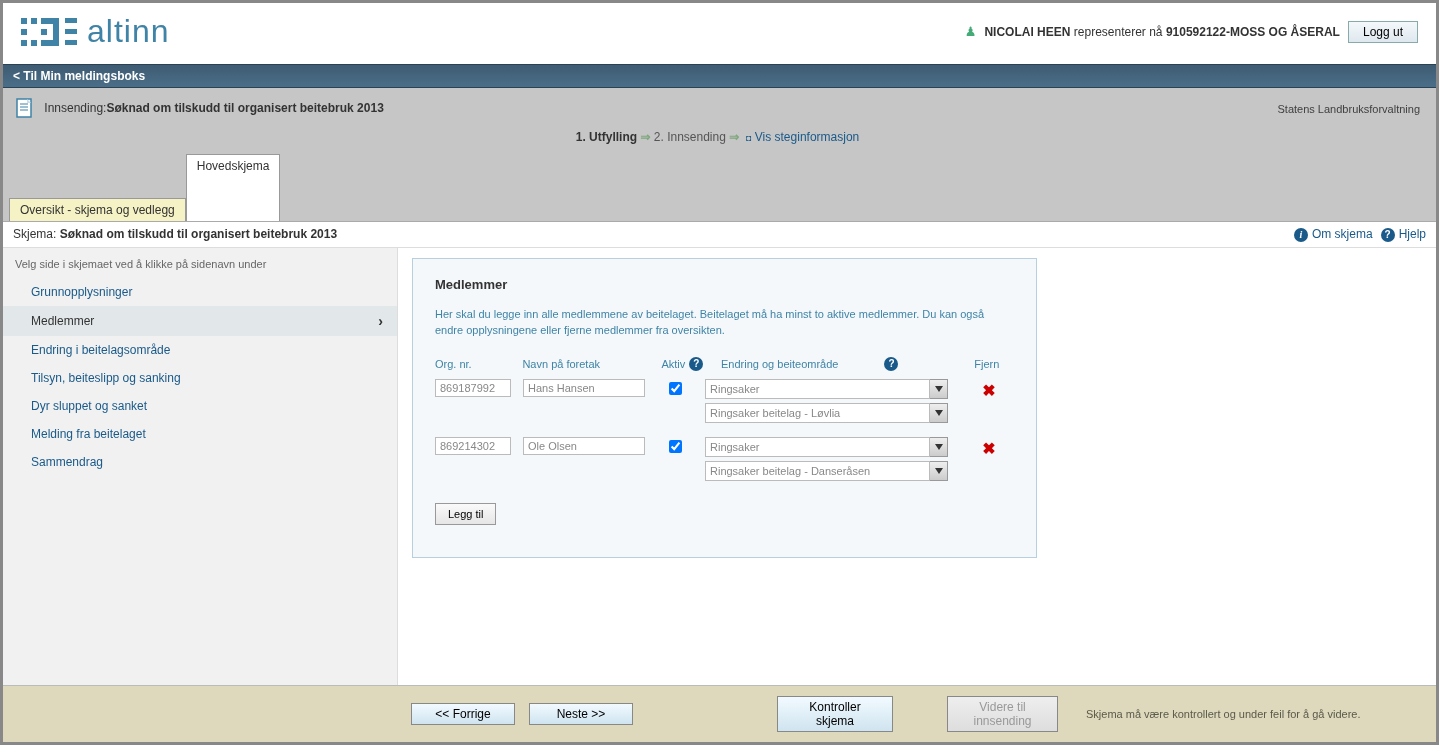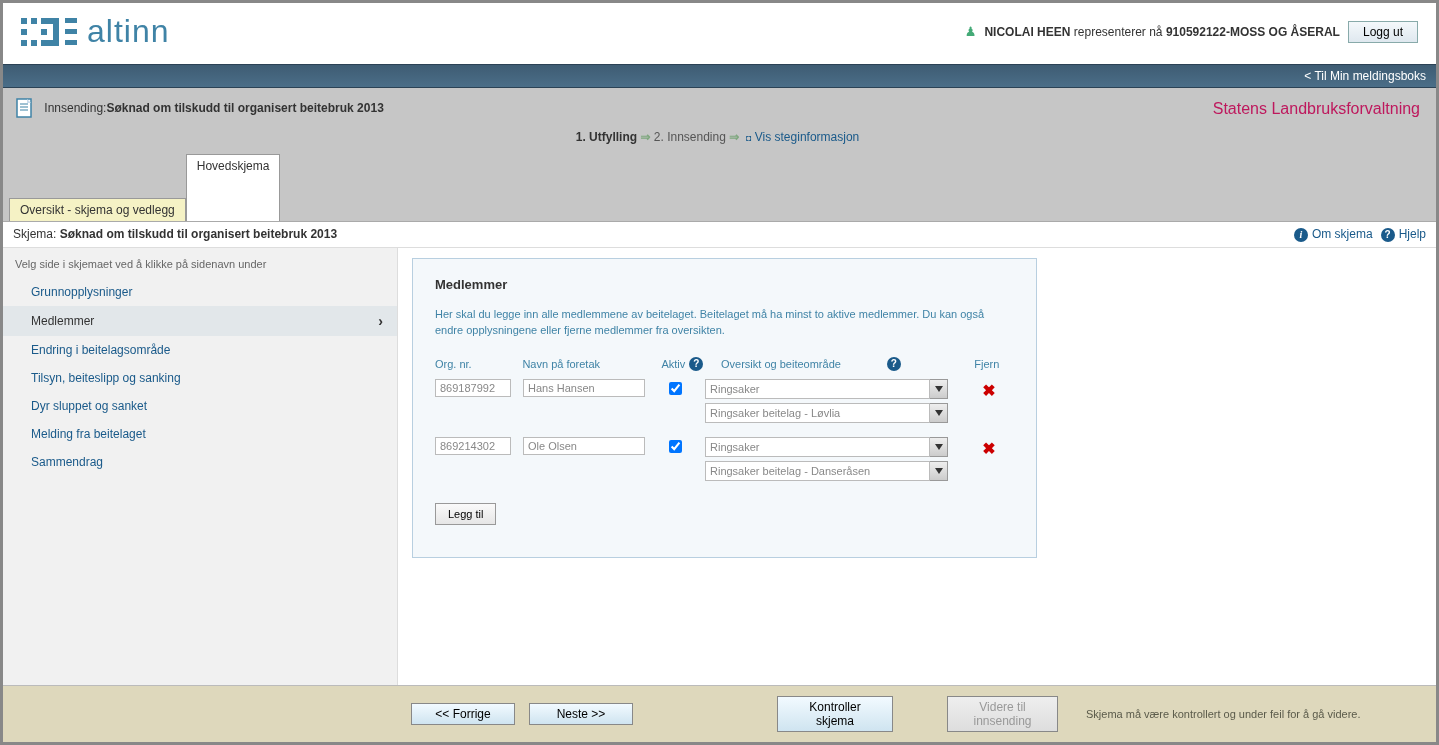--- a/index.html
+++ b/index.html
@@ -5,27 +5,27 @@
 * { box-sizing: border-box; margin: 0; padding: 0; }
 body { font-family: Verdana, Arial, sans-serif; font-size: 11px; color: #333; background: #fff; }
 .frame { border: 3px solid #888; width: 1439px; height: 745px; display: flex; flex-direction: column; overflow: hidden; }
 .topbar { display: flex; align-items: center; justify-content: space-between; padding: 10px 18px 14px 18px; background: #fff; }
 .logo { display: flex; align-items: center; gap: 10px; color: #3f83a6; font-size: 32px; font-weight: 400; letter-spacing: 1px; }
 .logo-glyph { width: 56px; height: 28px; }
 .user-area { display: flex; align-items: center; gap: 8px; font-size: 12px; color: #333; }
 .user-area b { font-weight: bold; }
 .user-icon { color: #4a7; font-size: 13px; }
 .btn-logout { background: linear-gradient(#f4f8fb,#dfe8ef); border: 1px solid #8aa; padding: 3px 14px; font-size: 12px; cursor: pointer; }
-.navbar { background: linear-gradient(#3e5c73,#4b6e88); color: #fff; padding: 4px 10px; font-size: 12px; font-weight: normal; border-top: 1px solid #2b4255; border-bottom: 1px solid #2b4255; text-align: right; }
+.navbar { background: linear-gradient(#3e5c73,#4b6e88); color: #fff; padding: 4px 10px; font-size: 12px; font-weight: bold; border-top: 1px solid #2b4255; border-bottom: 1px solid #2b4255; }
 .navbar a { color: #fff; text-decoration: none; }
 .subheader { background: #c6c6c6; padding: 6px 10px 0 6px; border-bottom: 1px solid #aaa; }
 .subheader-row1 { display: flex; justify-content: space-between; align-items: center; padding: 4px 6px; font-size: 12px; }
 .doc-icon { width: 20px; height: 22px; margin-right: 6px; vertical-align: middle; }
 .subheader-title b { font-weight: bold; }
-.agency { font-size: 16px; color: #be185d; }
+.agency { font-size: 11px; color: #404040; }
 .steps { text-align: center; padding: 6px 0 10px 0; font-size: 12px; color: #555; }
 .steps .active { font-weight: bold; color: #333; }
 .steps a { color: #1a5a8a; text-decoration: none; }
 .arrow { color: #7fa87f; font-weight: bold; }
 .tabs { display: flex; gap: 0; }
 .tab { padding: 4px 10px; font-size: 12px; border: 1px solid #999; border-bottom: none; background: #f3f3e1; cursor: pointer; }
 .tab.yellow { background: #f5f2c5; margin-top: 44px; }
 .tab.white { background: #fff; }
 .schemarow { background: #fff; padding: 5px 10px; font-size: 12px; display: flex; justify-content: space-between; align-items: center; border-bottom: 1px solid #ddd; }
 .schemarow .right-links { display: flex; gap: 8px; align-items: center; }
@@ -170,21 +170,21 @@
 
       <div class="mtable">
         <div class="mtable-head">
           <div class="col-org">Org. nr.</div>
           <div class="col-name">Navn på foretak</div>
           <div class="col-aktiv">
             <span>Aktiv</span>
             <span class="help-icon">?</span>
           </div>
           <div class="col-kommune">
-            <span>Oversikt og beiteområde</span>
+            <span>Endring og beiteområde</span>
             <span class="help-icon" style="margin-left:40px">?</span>
           </div>
           <div class="col-fjern">Fjern</div>
         </div>
 
         
         <div class="mrow">
           <input type="text" class="inp-org" readonly="" value="869187992" style="">
           <input type="text" class="inp-name" readonly="" value="Hans Hansen" style="">
           <div class="aktiv-cell"><input type="checkbox" checked="" style=""></div>

